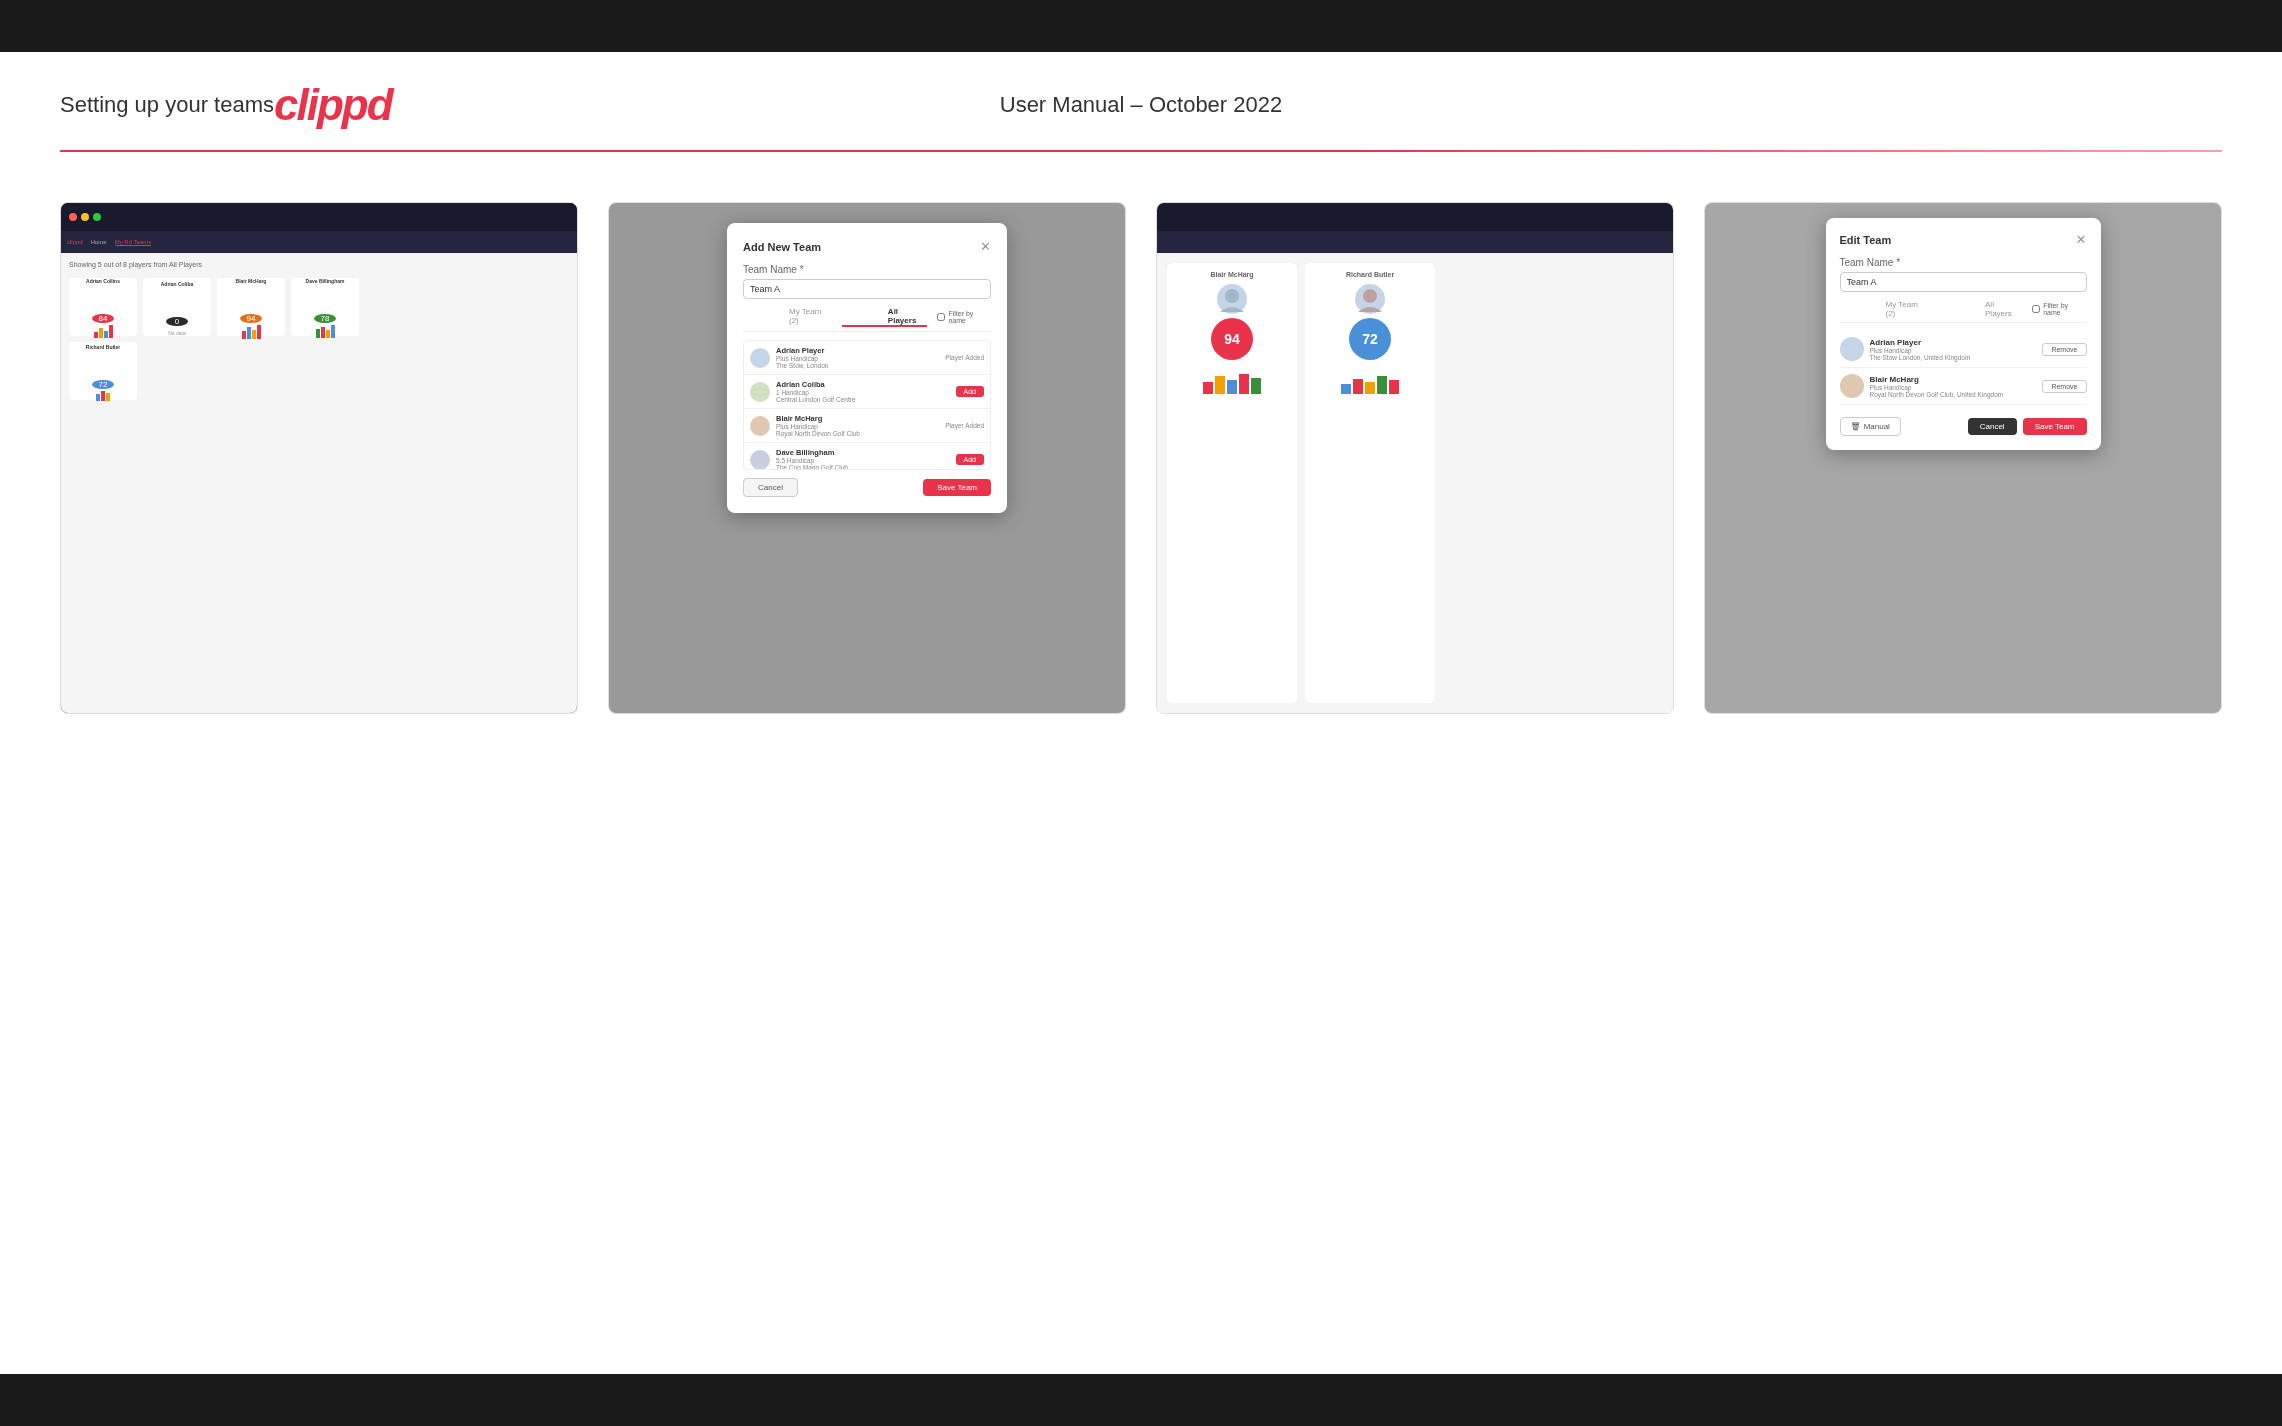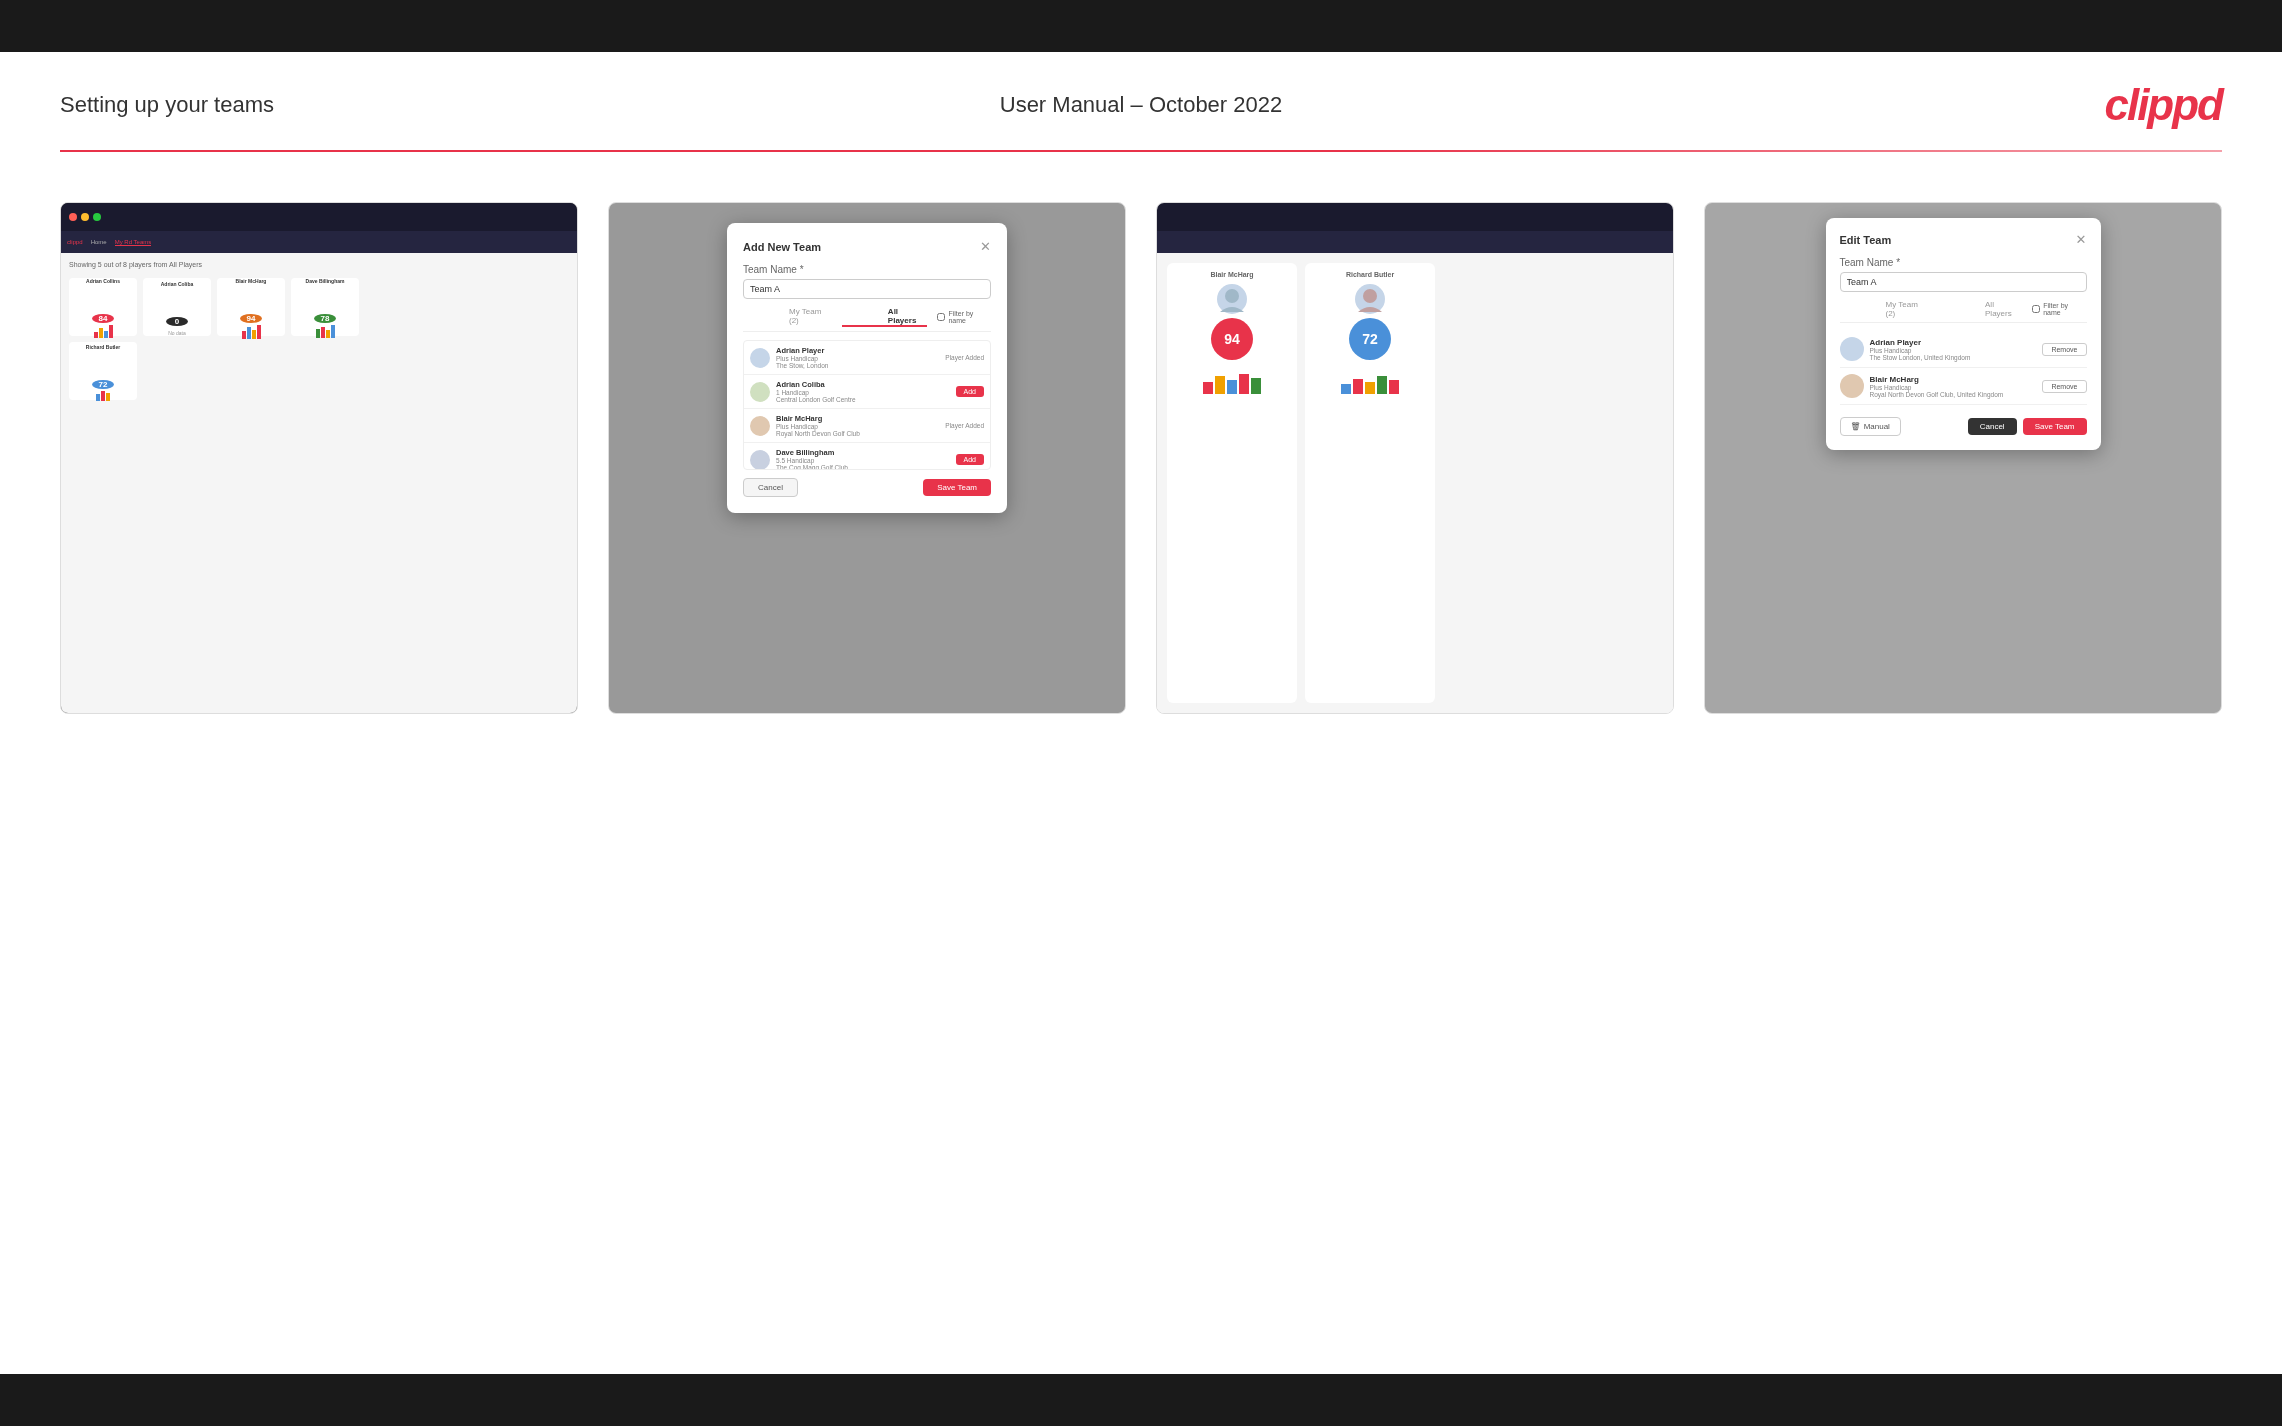--- a/index.html
+++ b/index.html
@@ -16,21 +16,20 @@
     .top-bar {
       background: #1a1a1a;
       height: 52px;
       width: 100%;
     }
 
     
     .header {
       display: flex;
       align-items: center;
-      justify-content: space-between;
       padding: 28px 60px 20px 60px;
       position: relative;
     }
     .header-left {
       font-size: 22px;
       color: #333;
     }
     .header-center {
       font-size: 22px;
       color: #333;
@@ -145,21 +144,21 @@
       gap: 2px;
     }
     .ss1-avatar {
       width: 18px; height: 18px; border-radius: 50%; background: #c0c0c0;
       overflow: hidden; display: flex; align-items: center; justify-content: center;
     }
     .ss1-name { font-size: 5px; color: #333; font-weight: 600; }
     .ss1-score-circle {
       width: 22px; height: 22px; border-radius: 50%;
       display: flex; align-items: center; justify-content: center;
-      font-size: 7px; font-weight: 700; color: #fff;
+      font-size: 7px; font-weight: 400; color: #fff;
       background: #e8334a;
       margin-top: 28px;
     }
     .ss1-bars {
       display: flex; gap: 1px; align-items: flex-end; height: 16px;
     }
     .ss1-bar { width: 4px; background: #e8334a; }
 
     
     .screenshot-2 {

